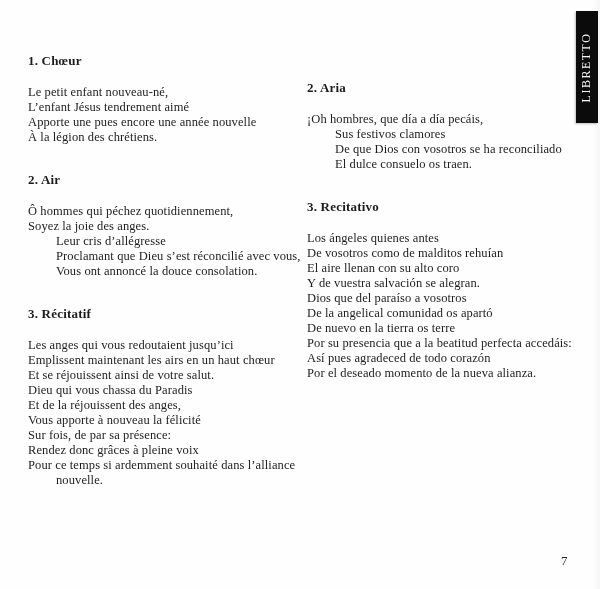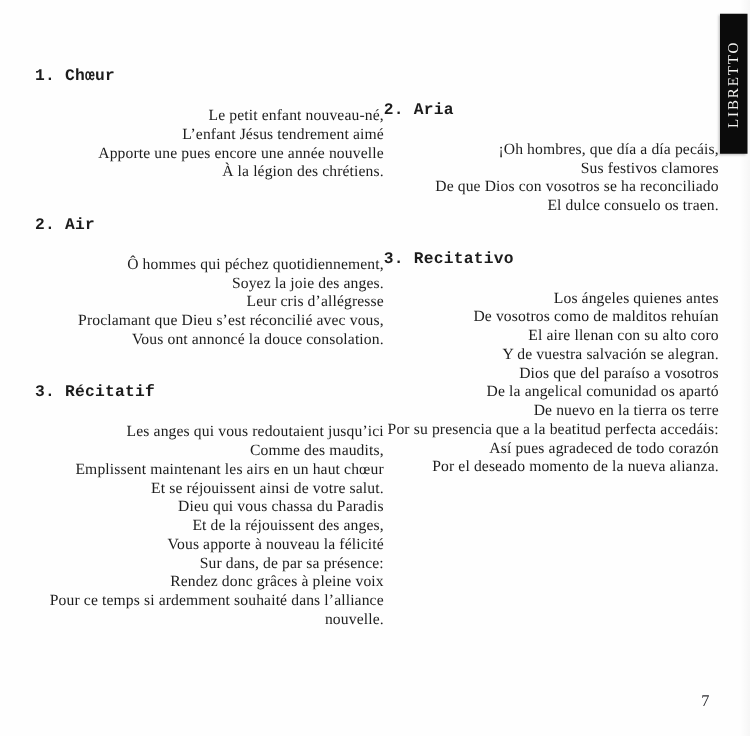--- a/index.html
+++ b/index.html
@@ -46,26 +46,24 @@
   }
   .col-french  { left: 28px;  width: 279px; }
   .col-spanish { left: 307px; width: 268px; }
   .piece { margin: 0 0 27px 0; }
   .heading {
     font-size: 13px;
     font-weight: 600;
     line-height: 15px;
     margin: 0 0 17px 0;
     letter-spacing: 0.2px;
-    font-family: Liberation Mono, monospace;
   }
   .line {
     white-space: nowrap;
     letter-spacing: 0.1px;
-    text-align: right;
   }
   .line.indent { padding-left: 28px; }
   .page-number {
     position: absolute;
     top: 553px;
     left: 561px;
     font-size: 13px;
     color: #2a2a2e;
   }
   
@@ -105,27 +103,26 @@
             <div class="line">Soyez la joie des anges.</div>
             <div class="line indent">Leur cris d’allégresse</div>
             <div class="line indent">Proclamant que Dieu s’est réconcilié avec vous,</div>
             <div class="line indent">Vous ont annoncé la douce consolation.</div>
           </div>
         </section>
         <section class="piece">
           <div class="heading">3. Récitatif</div>
           <div class="verse">
             <div class="line">Les anges qui vous redoutaient jusqu’ici</div>
-            <div class="line">Comme des maudits,</div>
             <div class="line">Emplissent maintenant les airs en un haut chœur</div>
             <div class="line">Et se réjouissent ainsi de votre salut.</div>
             <div class="line">Dieu qui vous chassa du Paradis</div>
             <div class="line">Et de la réjouissent des anges,</div>
             <div class="line">Vous apporte à nouveau la félicité</div>
-            <div class="line">Sur dans, de par sa présence:</div>
+            <div class="line">Sur fois, de par sa présence:</div>
             <div class="line">Rendez donc grâces à pleine voix</div>
             <div class="line">Pour ce temps si ardemment souhaité dans l’alliance</div>
             <div class="line indent">nouvelle.</div>
           </div>
         </section>
       </div>
       <div class="column col-spanish">
         <section class="piece">
         </section>
         <section class="piece">

